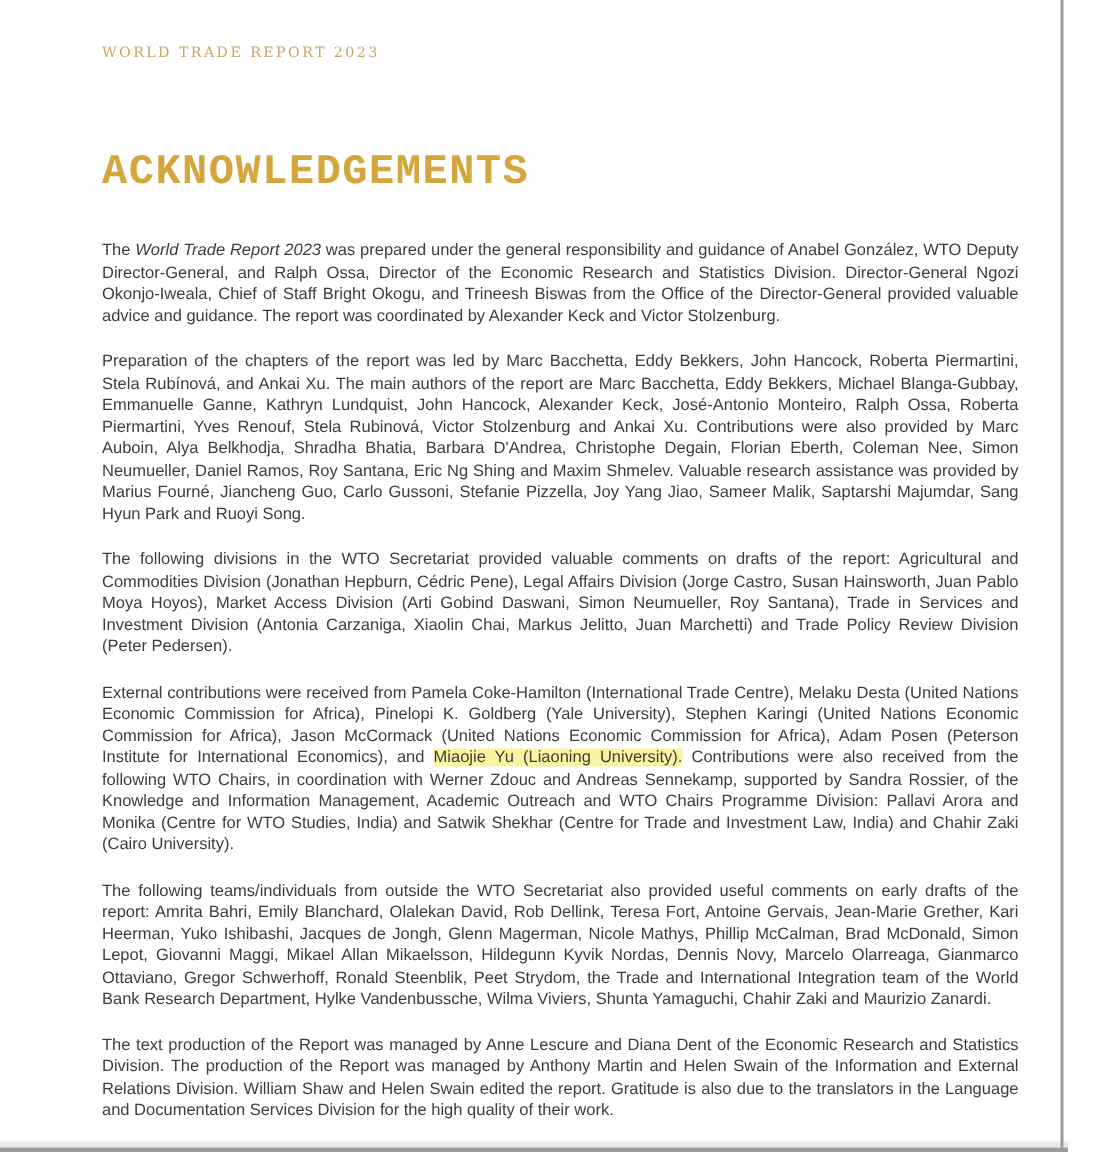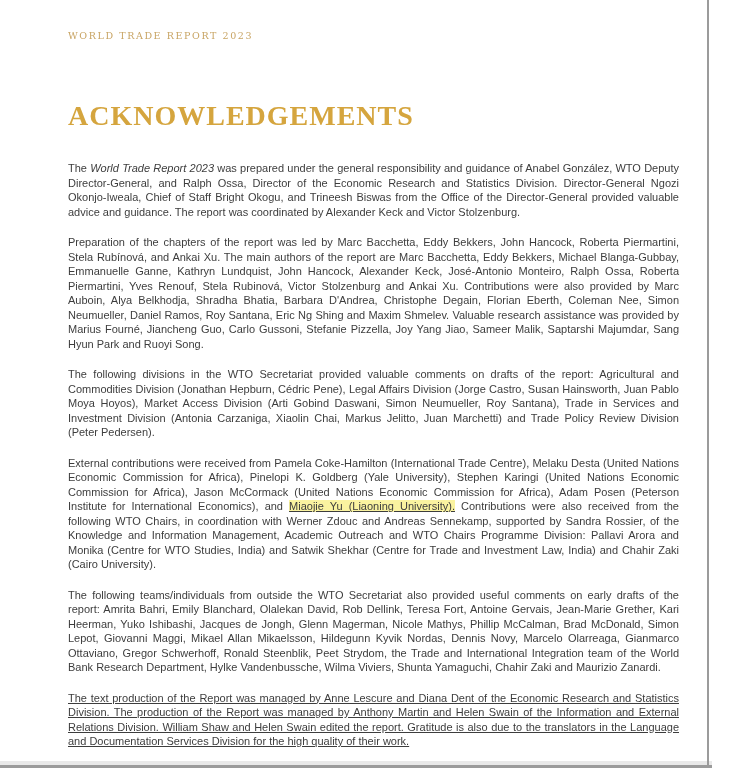--- a/index.html
+++ b/index.html
@@ -37,37 +37,37 @@
   }
   .runhead {
     margin-top: 30px;
     font-family: "DejaVu Serif", "Liberation Serif", serif;
     font-size: 9.5px;
     letter-spacing: 1.6px;
     color: var(--gold-light, #c8a463);
   }
   .title {
     margin: 59px 0 0 0;
-    font-family: Liberation Serif, serif;
+    font-family: Liberation Mono, monospace;
     font-weight: bold;
     font-size: 28px;
     letter-spacing: 1px;
     color: var(--gold, #d5a53e);
   }
   .bodytext {
     margin-top: 29px;
     color: var(--ink, #3d3d3d);
     font-size: 11px;
     line-height: 14.5px;
     text-align: justify;
   }
   .para { margin: 16px 0 13px 0; }
-  .para:last-child { margin-bottom: 0; text-decoration: underline; }
+  .para:last-child { margin-bottom: 0; }
   .para em { font-style: italic; }
-  .hl { background: var(--highlight, #faf3a0); text-decoration: underline; }
+  .hl { background: var(--highlight, #faf3a0); }
 </style>
 </head>
 <body>
 
 <div class="page">
   <div class="content">
     <div class="runhead">WORLD TRADE REPORT 2023</div>
     <h1 class="title">ACKNOWLEDGEMENTS</h1>
     <div class="bodytext" id="paragraphs">
         <p class="para"><span>The </span><em>World Trade Report 2023</em><span> was prepared under the general responsibility and guidance of Anabel González, WTO Deputy Director-General, and Ralph Ossa, Director of the Economic Research and Statistics Division. Director-General Ngozi Okonjo-Iweala, Chief of Staff Bright Okogu, and Trineesh Biswas from the Office of the Director-General provided valuable advice and guidance. The report was coordinated by Alexander Keck and Victor Stolzenburg.</span></p>

